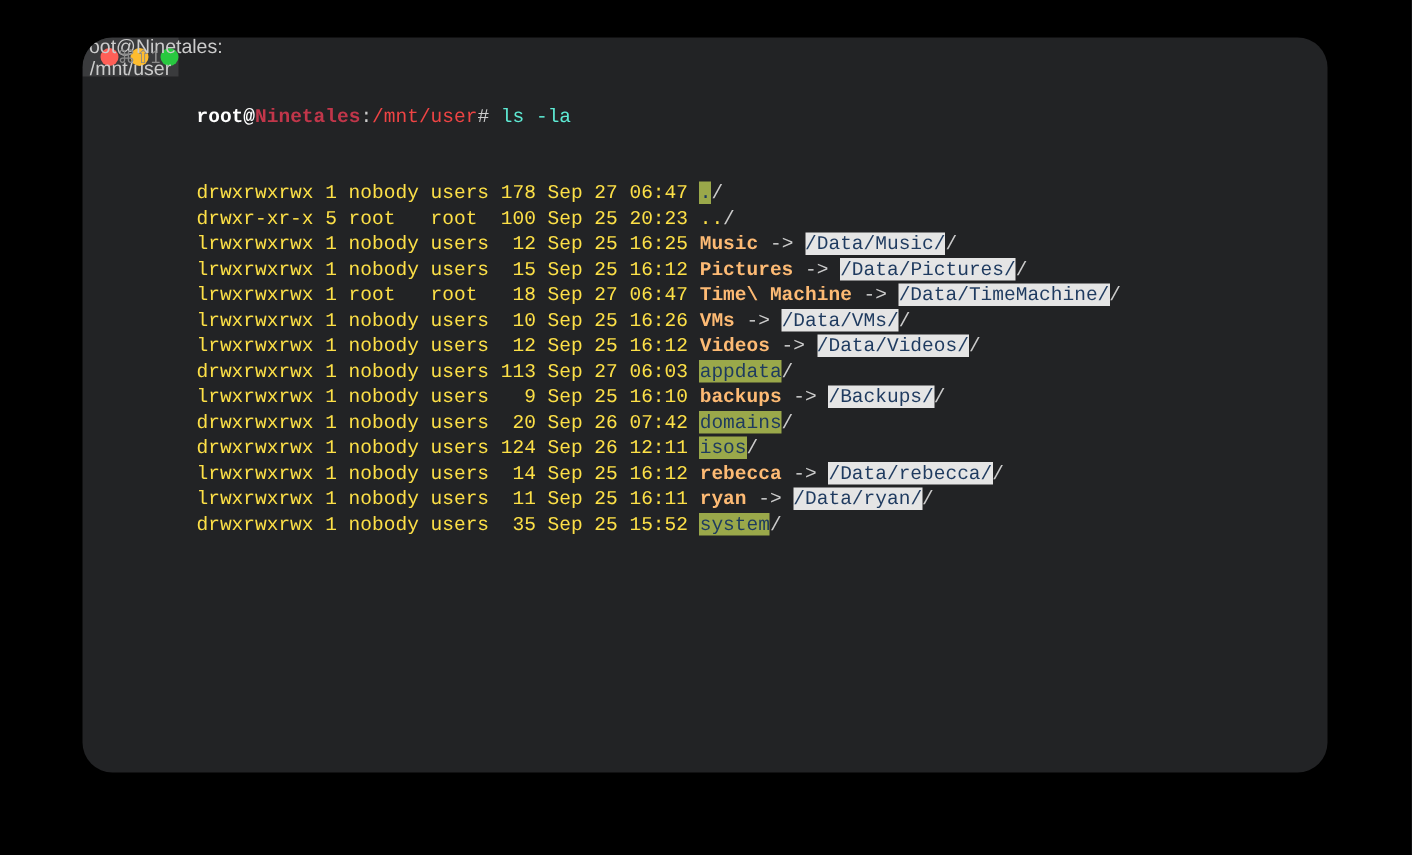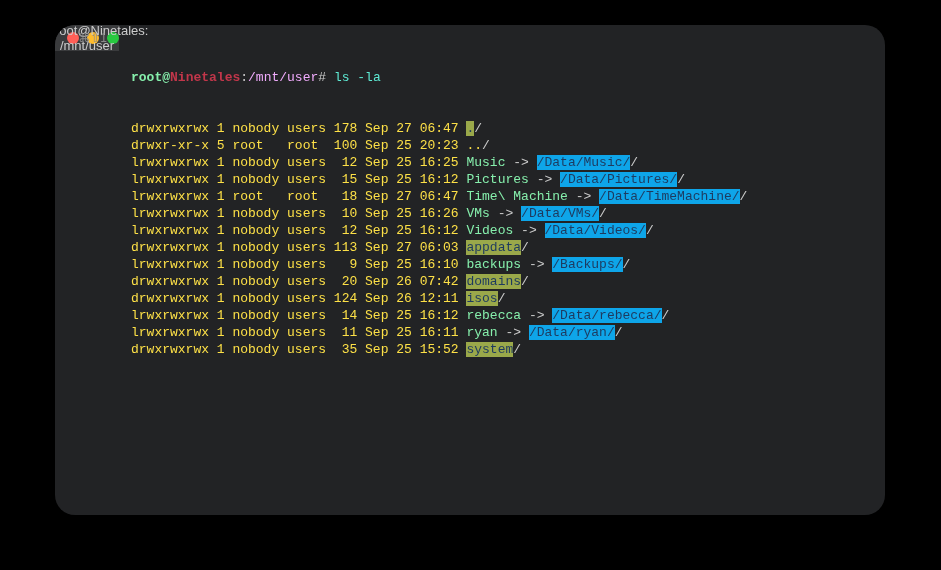--- a/index.html
+++ b/index.html
@@ -64,30 +64,30 @@
   }
   .term {
     flex: 1;
     padding: 10px 12px;
     color: #ccc;
     line-height: 17px;
     white-space: pre;
     overflow: hidden;
   }
   .line { display: block; }
-  .user   { color: #86efac; font-weight: bold; }
+  .user   { color: #ffffff; font-weight: bold; }
   .host   { color: #c1364a; font-weight: bold; }
-  .path   { color: #f0abfc; }
+  .path   { color: #ef4444; }
   .hash   { color: #ccc; }
   .cmd    { color: #5eead4; }
   .perm   { color: #fde047; }
   .dir    { color: #1e3a5f; background: #9aa84a; }
-  .symlink{ color: #86efac; font-weight: normal; }
+  .symlink{ color: #fdba74; font-weight: bold; }
   .arrow  { color: #ccc; }
-  .target { color: #1e3a5f; background: #0ea5e9; }
+  .target { color: #1e3a5f; background: #e5e5e5; }
   .slash  { color: #ccc; }
   .cursor {
     display: inline-block;
     width: 7px;
     height: 14px;
     background: #9a9a9a;
     vertical-align: text-bottom;
   }
 </style>
 </head>

